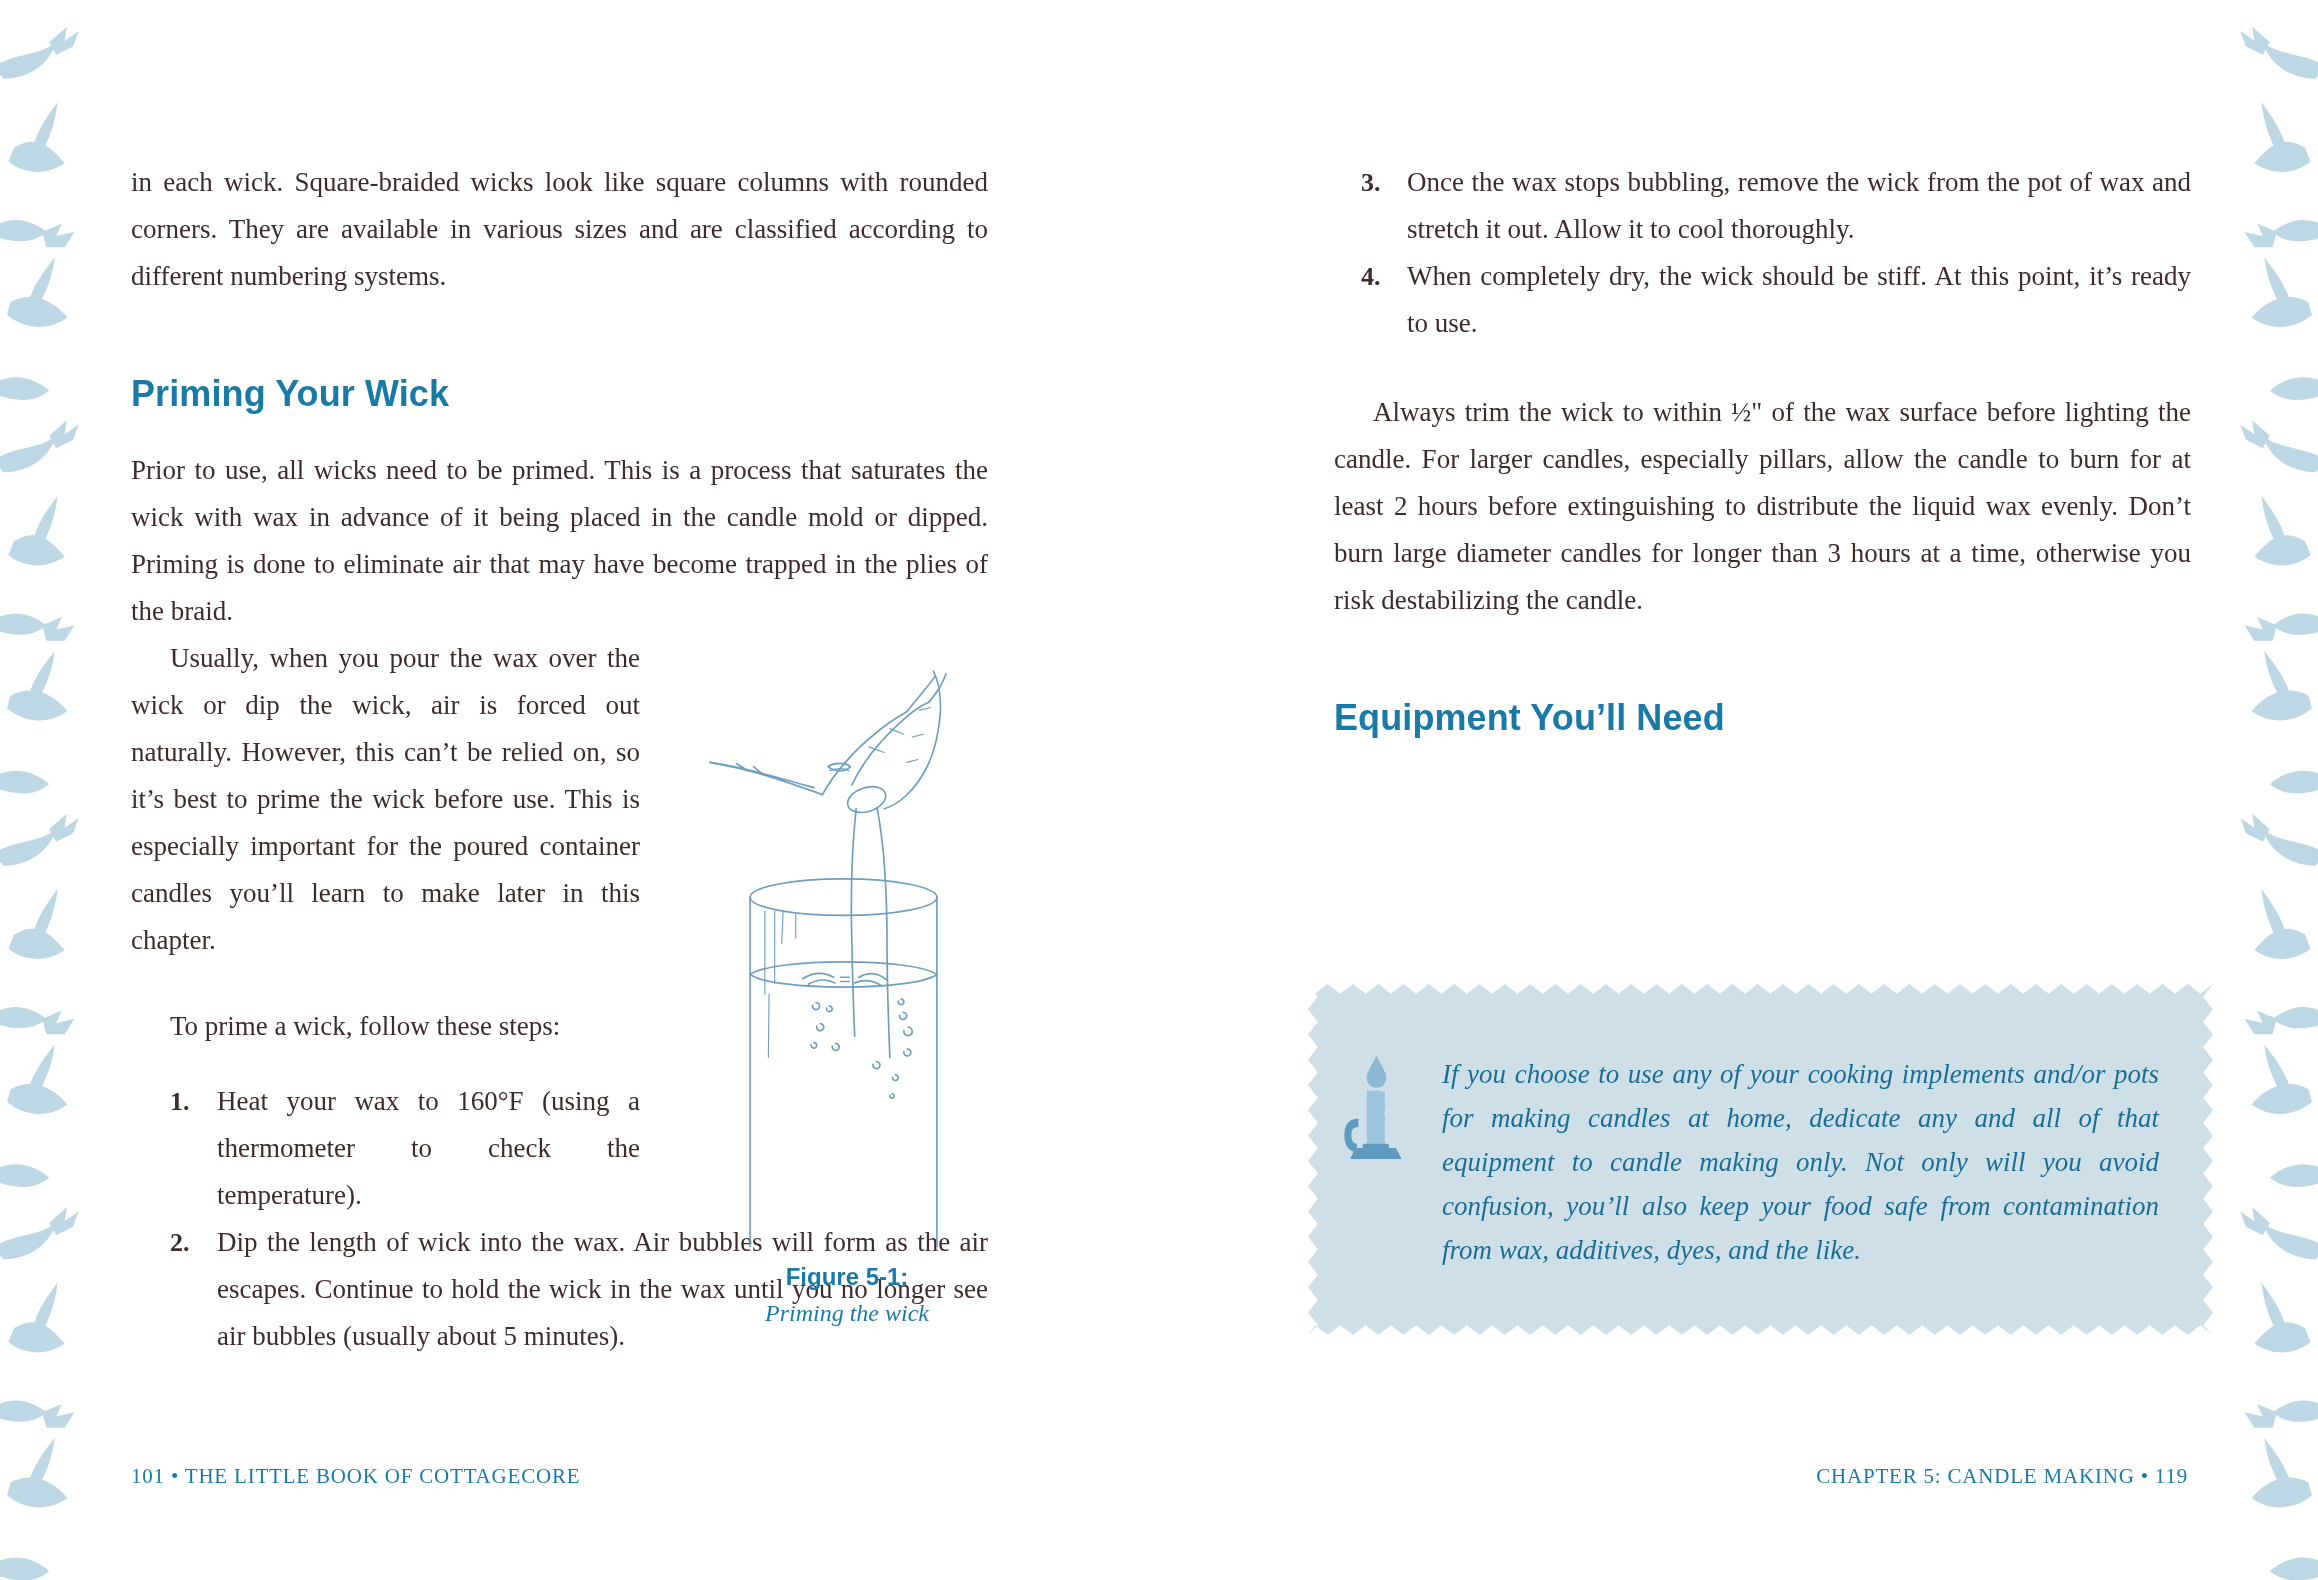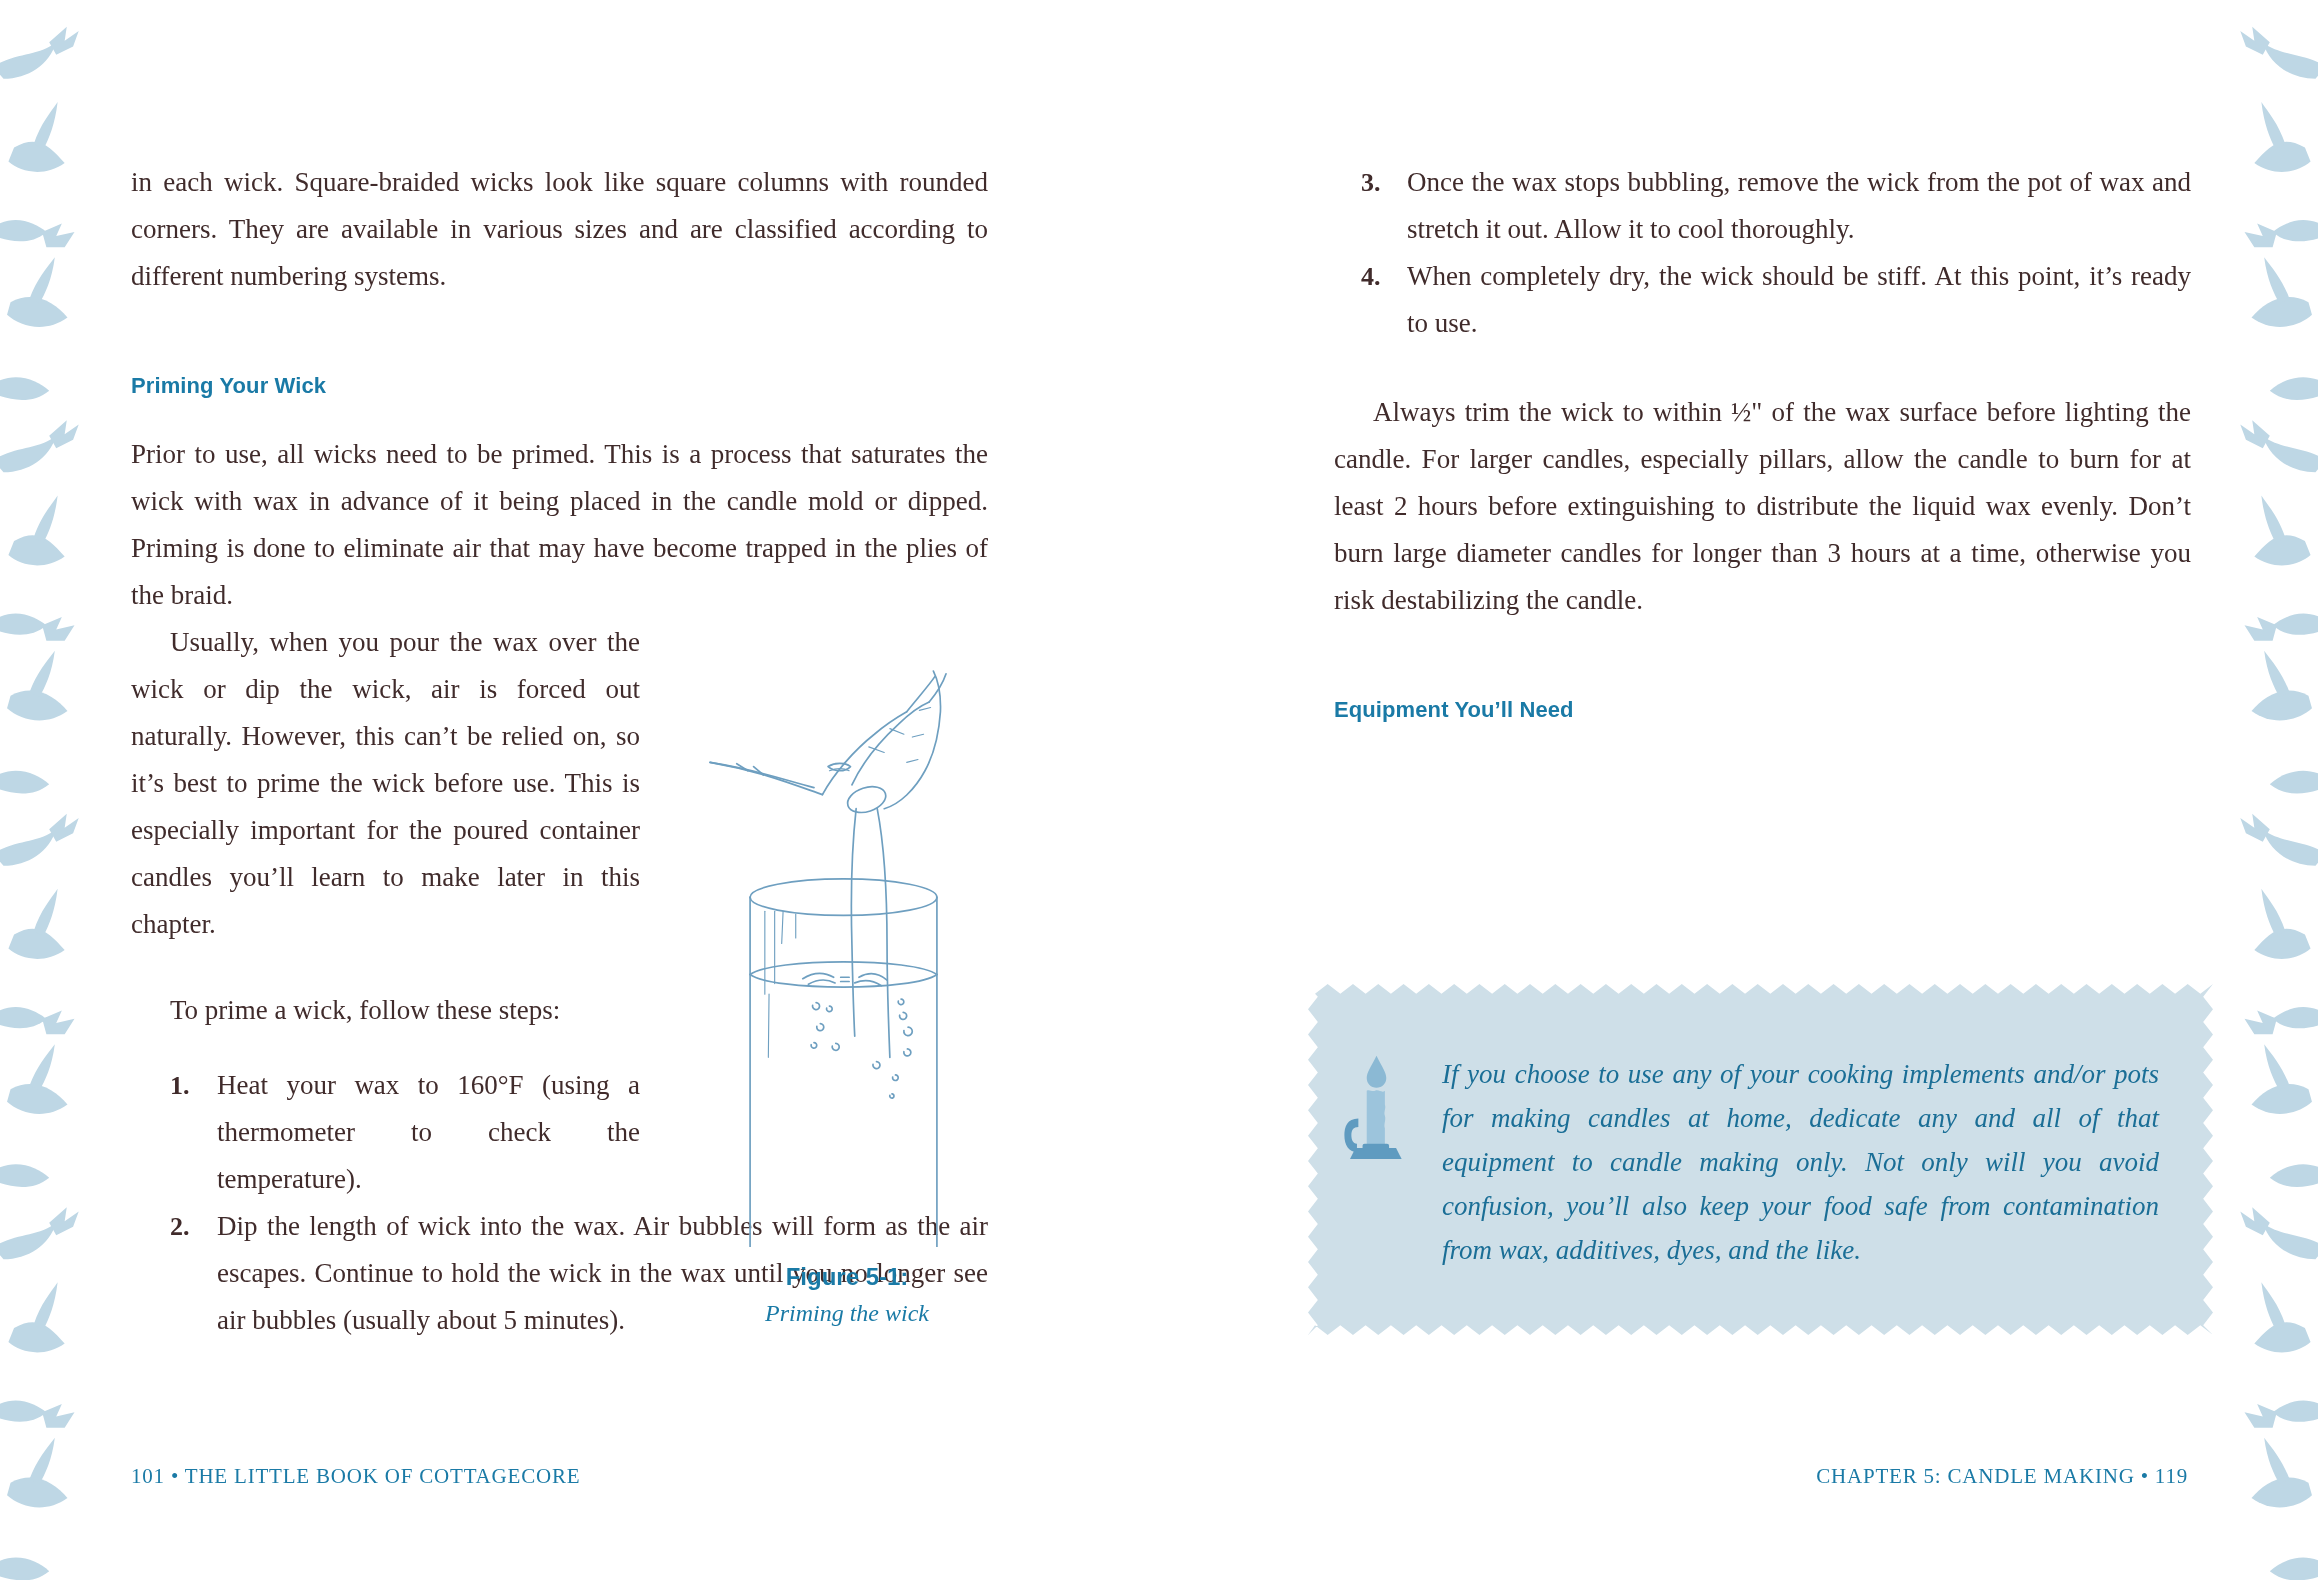--- a/index.html
+++ b/index.html
@@ -46,21 +46,21 @@
     margin: 0;
     -webkit-hyphens: none;
     hyphens: none;
   }
   p.body.indent { text-indent: 39px; }
   p.gap { margin-top: 39px; }
 
   h2.section {
     color: #1a7aa6;
     font-family: "Liberation Sans", "DejaVu Sans", sans-serif;
-    font-size: 22px;
+    font-size: 36px;
     font-weight: bold;
     letter-spacing: 0.1px;
     margin: 0 0 32px 0;
   }
   .heading-gap { height: 73px; }
 
   ol.steps {
     margin: 0;
     padding: 0;
     list-style: none;

